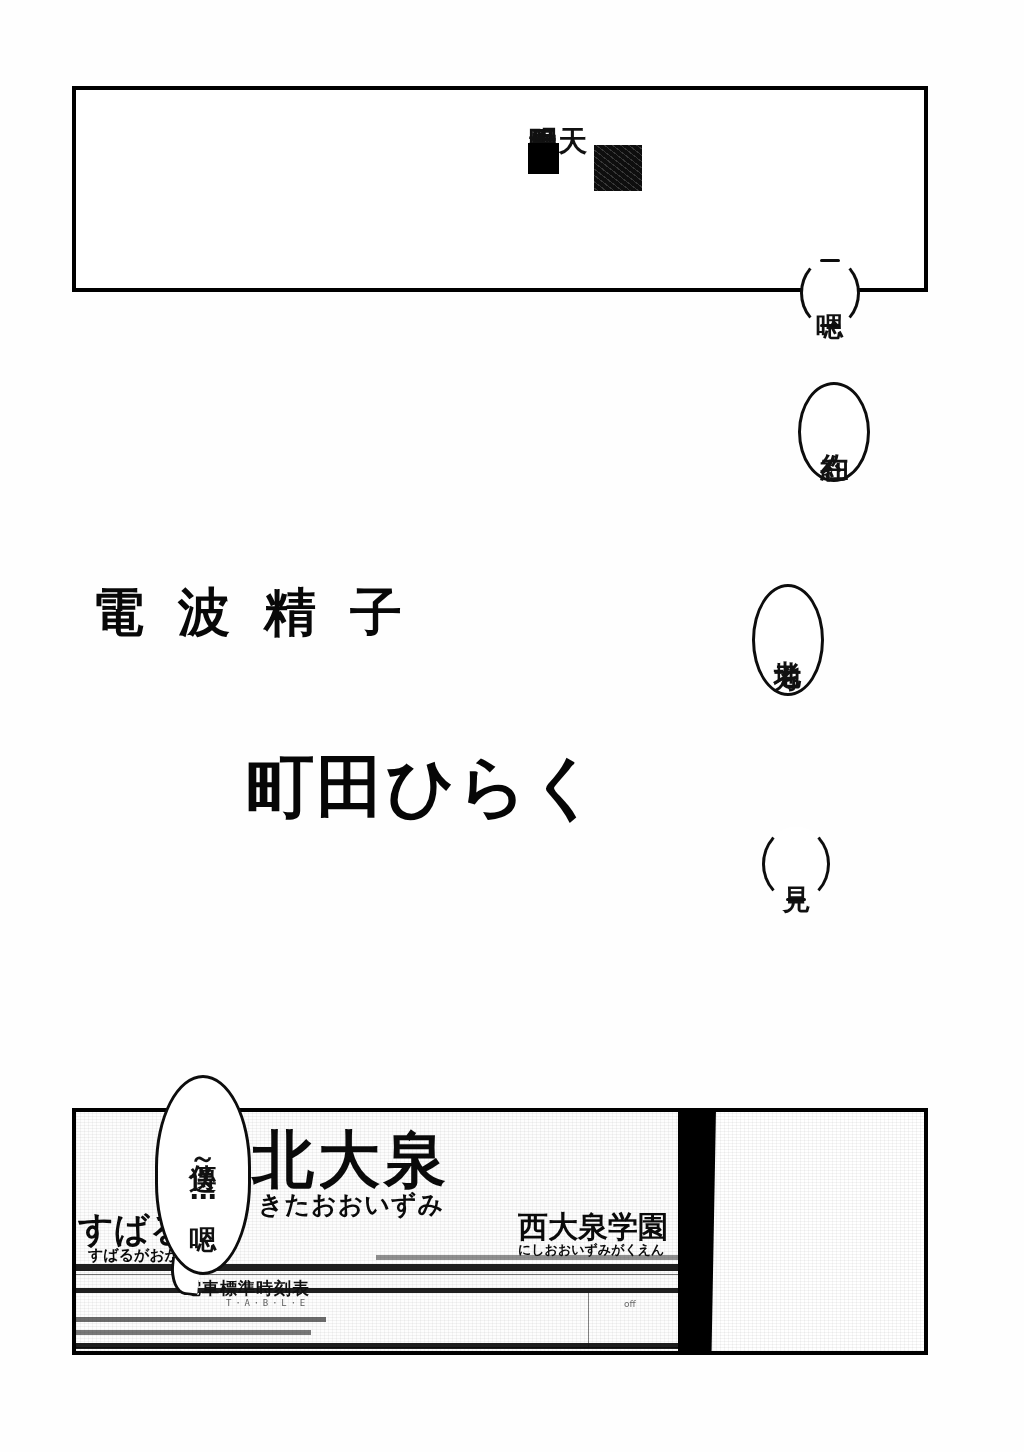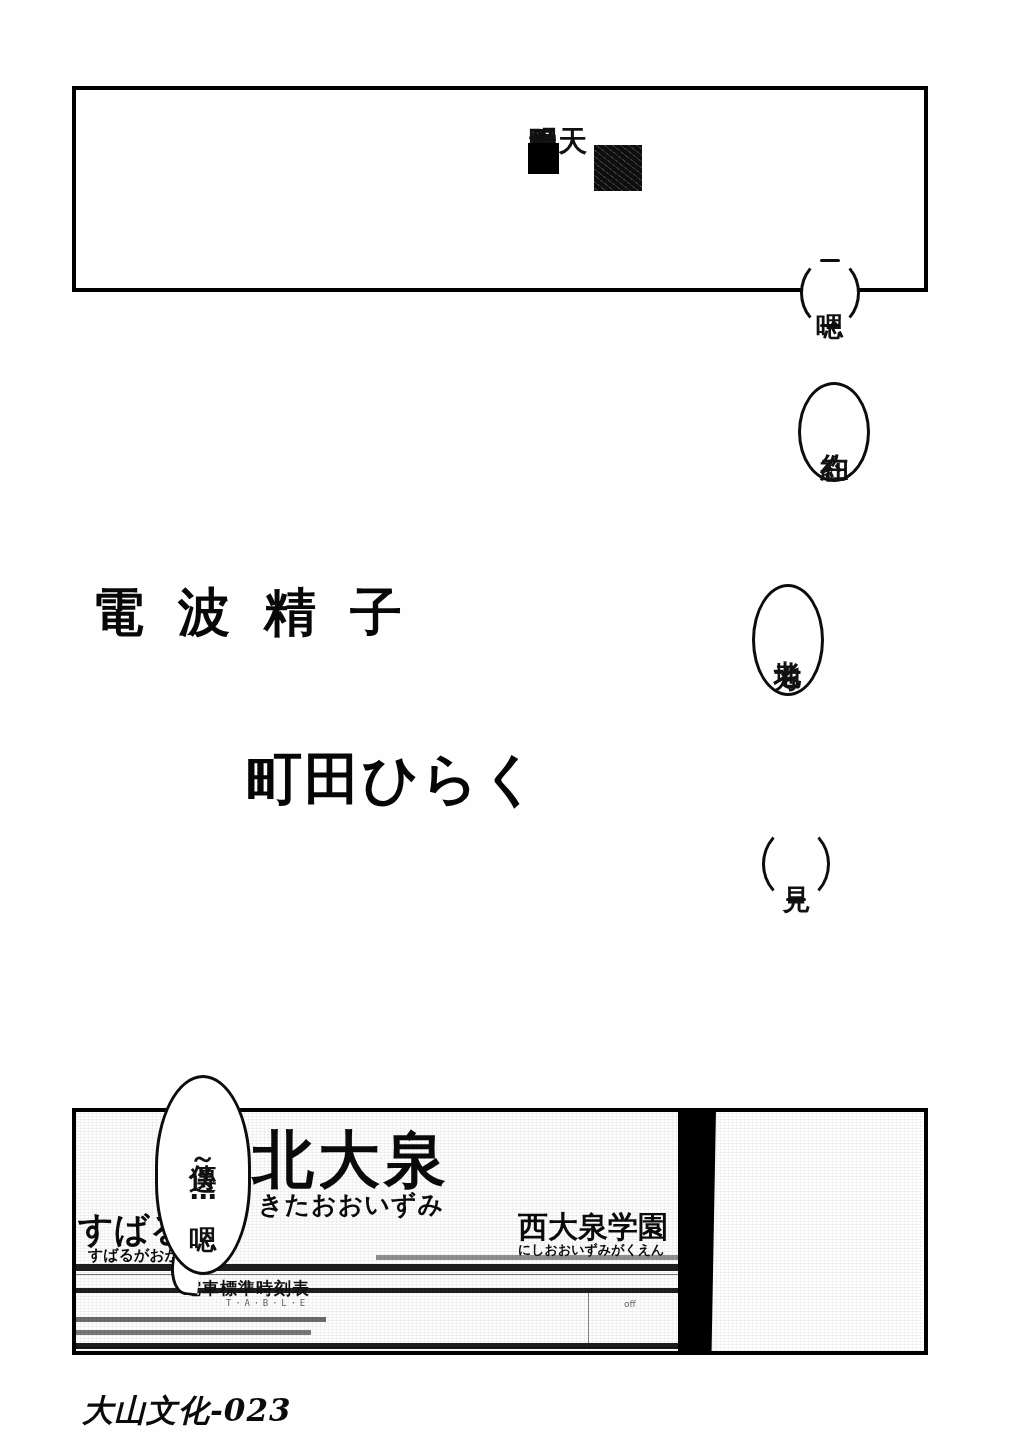--- a/index.html
+++ b/index.html
@@ -141,21 +141,21 @@
     font-weight: 700;
     letter-spacing: 34px;
     color: #080808;
     white-space: nowrap;
   }
   #author {
     position: absolute;
     left: 246px;
     top: 742px;
     font-family: "DejaVu Sans", "Liberation Sans", sans-serif;
-    font-size: 56px;
+    font-size: 68px;
     font-weight: 900;
     letter-spacing: 2px;
     color: #060606;
     white-space: nowrap;
   }
 
   
   #panel-bottom {
     left: 72px;
     top: 1108px;
@@ -459,15 +459,14 @@
 
       <div class="grain"></div>
     </div>
   </div>
 
   <div id="balloon-tail"></div>
   <div id="balloon-chuansong">
     <span class="vtext">傳送～…嗯</span>
   </div>
 
-  <div id="footer-credit">大山文化-023</div>
 
 </div>
 
 </body></html>

